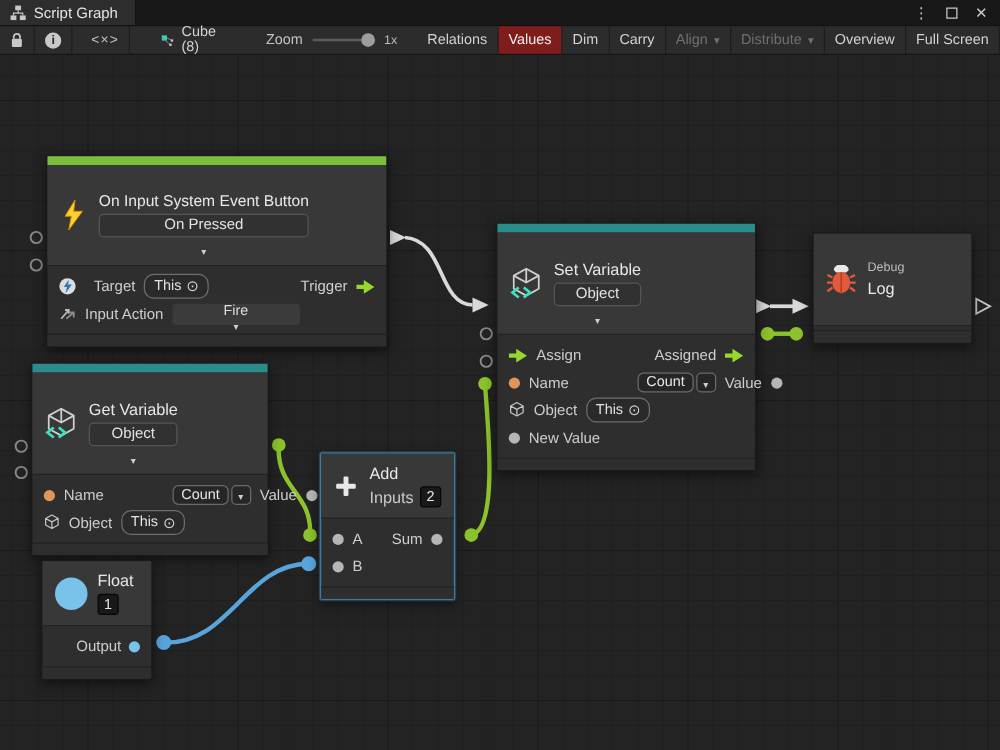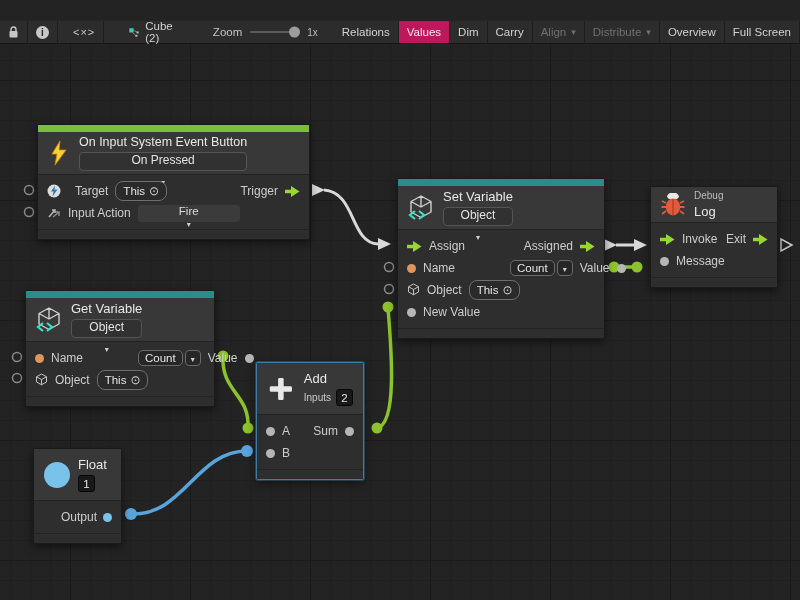--- a/index.html
+++ b/index.html
@@ -16,21 +16,21 @@
   .menu-dots { font-size:12px; letter-spacing:0; }
   .maxbox { width:9px; height:9px; border:1.5px solid #c9c9c9; }
   .closex { font-size:12px; }
 
   
   .toolbar { position:absolute; top:21px; left:0; width:800px; height:23px;
     background:#2c2c2c; border-bottom:1px solid #161616; display:flex; align-items:stretch;
     color:#d2d2d2; font-size:11.5px; }
   .tbtn { display:flex; align-items:center; justify-content:center; padding:0 8px;
     border-right:1px solid #1e1e1e; white-space:nowrap; }
-  .tbtn.active { background:#be185d; color:#efefef; }
+  .tbtn.active { background:#7f1d1d; color:#efefef; }
   .tbtn.disabled { color:#707070; }
   .tbtn .dd-caret { margin-left:5px; font-size:9px; }
   .tgroup-gap { width:12px; }
   .crumb { display:flex; align-items:center; gap:6px; padding:0 10px; }
   .zoomlbl { display:flex; align-items:center; padding:0 8px 0 26px; color:#c4c4c4; }
   .slider { display:flex; align-items:center; width:86px; position:relative; }
   .slider .track { width:100%; height:2px; background:#5c5c5c; border-radius:1px; }
   .slider .handle { position:absolute; right:0; top:50%; transform:translateY(-50%);
     width:11px; height:11px; border-radius:50%; background:#9d9d9d; }
   .zoomval { display:flex; align-items:center; padding:0 10px 0 7px; font-size:10px; color:#bdbdbd; }
@@ -51,21 +51,21 @@
     background-position:0 36px, 70px 0, 0 16px, 10px 0; }
 
   svg.wires { position:absolute; top:0; left:0; width:800px; height:600px; pointer-events:none; }
 
   
   .node { position:absolute; background:#2e2e2e; border:1px solid #1a1a1a; border-radius:2px;
     box-shadow:0 3px 9px rgba(0,0,0,.5); color:#cfcfcf; }
   .node.selected { border:1px solid #3d7ba3; box-shadow:0 0 0 1px rgba(61,123,163,.45), 0 3px 9px rgba(0,0,0,.5); }
   .colorbar { height:7px; }
   .nhead { background:#383838; display:flex; align-items:center; gap:9px;
-    padding:3px 10px; border-bottom:1px solid #222; }
+    padding:22px 10px; border-bottom:1px solid #222; }
   .nhead .hcol { display:flex; flex-direction:column; gap:3px; }
   .ntitle { font-size:13px; color:#e8e8e8; }
   .nsub { font-size:10px; color:#bdbdbd; }
   .nbody { padding:5px 0 2px; }
   .nrow { display:flex; align-items:center; gap:7px; height:22px; padding:0 9px; font-size:12px; color:#cdcdcd; }
   .sp { margin-left:auto; }
   .nfoot { border-top:1px solid #222; height:10px; background:#2e2e2e; margin-top:3px; }
 
   
   .dot { width:9px; height:9px; border-radius:50%; background:#b6b6b6; flex:0 0 auto; }
@@ -91,20 +91,36 @@
     color:#e8e8e8; display:inline-flex; align-items:center; justify-content:center; padding:0 4px; font-size:11.5px; }
 
   .float-circle { width:26px; height:26px; border-radius:50%; background:#79c3ea; }
   .rowicon { flex:0 0 auto; display:block; }
 </style>
 </head>
 <body>
 
 <div id="stage">
 
+  <div class="tabbar">
+    <div class="tab">
+      <svg width="13" height="13" viewBox="0 0 14 14">
+        <rect x="4.5" y="0.5" width="5" height="4" fill="#c8c8c8"></rect>
+        <rect x="0.5" y="9" width="5" height="4" fill="#c8c8c8"></rect>
+        <rect x="8.5" y="9" width="5" height="4" fill="#c8c8c8"></rect>
+        <path d="M7 4.5 V7 M3 9 V7 H11 V9" stroke="#c8c8c8" fill="none"></path>
+      </svg>
+      <span>Script Graph</span>
+    </div>
+    <div class="winbtns">
+      <span class="menu-dots">⋮</span>
+      <span class="maxbox"></span>
+      <span class="closex">✕</span>
+    </div>
+  </div>
 
   <div class="toolbar">
     <div class="tbtn">
       <svg width="11" height="13" viewBox="0 0 11 13">
         <path d="M3 5 V3.5 a2.5 2.5 0 0 1 5 0 V5" stroke="#c8c8c8" stroke-width="1.4" fill="none"></path>
         <rect x="1.5" y="5" width="8" height="6.5" rx="1" fill="#c8c8c8"></rect>
       </svg>
     </div>
     <div class="tbtn">
       <span class="info-circle">i</span>
@@ -114,21 +130,21 @@
       <span class="code-glyph">&lt;×&gt;</span>
     </div>
     <div class="tgroup-gap" style="width:26px"></div>
     <div class="crumb">
       <svg width="14" height="13" viewBox="0 0 14 13">
         <rect x="0.5" y="0.5" width="6" height="6" fill="#3fc9b0"></rect>
         <path d="M6.5 3.5 L11.5 6 M5 6.5 L9.5 10.5" stroke="#9a9a9a" stroke-width="1"></path>
         <rect x="10.8" y="5" width="2.8" height="2.8" fill="#bdbdbd"></rect>
         <rect x="9" y="9.8" width="2.8" height="2.8" fill="#bdbdbd"></rect>
       </svg>
-      <span>Cube (2)</span>
+      <span>Cube (8)</span>
     </div>
     <div class="zoomlbl">Zoom</div>
     <div class="slider">
       <div class="track"></div>
       <div class="handle"></div>
     </div>
     <div class="zoomval">1x</div>
     <div class="tb-right">
       <div class="tbtn">Relations</div>
       <div class="tbtn active">Values</div>
@@ -296,36 +312,20 @@
           <rect x="13" y="1" width="2" height="3" fill="#e9e9e9"></rect>
         <ellipse cx="12" cy="14" rx="7.2" ry="8.5" fill="#e2593b"></ellipse>
         <path d="M12 6 V22" stroke="#b23c22" stroke-width="1.2"></path>
         <path d="M5 10 L1 8 M5 14 H0.5 M5 18 L1 21 M19 10 L23 8 M19 14 H23.5 M19 18 L23 21" stroke="#e2593b" stroke-width="1.8"></path>
       </svg>
       <div class="hcol">
         <span class="nsub">Debug</span>
         <span class="ntitle">Log</span>
       </div>
     </div>
-    <div class="nbody">
-      <div class="nrow">
-        <svg class="flowarrow" width="15" height="11" viewBox="0 0 15 11">
-          <path d="M0,3.8 H6 V0 L14.5,5.5 L6,11 V7.2 H0 Z" fill="#98d82e"></path>
-        </svg>
-        <span>Invoke</span>
-        <span class="sp">Exit</span>
-        <svg class="flowarrow" width="15" height="11" viewBox="0 0 15 11">
-          <path d="M0,3.8 H6 V0 L14.5,5.5 L6,11 V7.2 H0 Z" fill="#98d82e"></path>
-        </svg>
-      </div>
-      <div class="nrow">
-        <span class="dot"></span>
-        <span>Message</span>
-      </div>
-    </div>
     <div class="nfoot"></div>
   </div>
 
   <div class="node" style="left:25px; top:290px; width:190px;">
     <div class="colorbar" style="background:#2b8d89"></div>
     <div class="nhead">
       <svg width="26" height="28" viewBox="0 0 26 28">
         <path d="M13 2 L23 7.5 V18 L13 23.5 L3 18 V7.5 Z M13 2 V13 M3 7.5 L13 13 L23 7.5" stroke="#cfcfcf" stroke-width="1.4" fill="none" stroke-linejoin="round"></path>
         <path d="M7 20 L2 24 L7 28" stroke="#3fe0c0" stroke-width="2.2" fill="none" transform="translate(0,-3)"></path>
         <path d="M11 20 L16 24 L11 28" stroke="#3fe0c0" stroke-width="2.2" fill="none" transform="translate(0,-3)"></path>
@@ -367,21 +367,21 @@
 
   <div class="node selected" style="left:256px; top:362px; width:108px;">
     <div class="nhead" style="padding:8px 10px;">
       <svg width="30" height="30" viewBox="0 0 30 30">
         <rect x="12" y="3" width="6" height="24" rx="1.5" fill="#e8e8e8"></rect>
         <rect x="3" y="12" width="24" height="6" rx="1.5" fill="#e8e8e8"></rect>
       </svg>
       <div class="hcol">
         <span class="ntitle">Add</span>
         <span style="display:inline-flex; align-items:center; gap:5px;">
-          <span style="font-size:10px; color:#c9c9c9">Inputs</span>
+          <span style="font-size:13px; color:#c9c9c9">Inputs</span>
           <span class="numf">2</span>
         </span>
       </div>
     </div>
     <div class="nbody">
       <div class="nrow">
         <span class="dot"></span>
         <span>A</span>
         <span class="sp">Sum</span>
         <span class="dot"></span>

